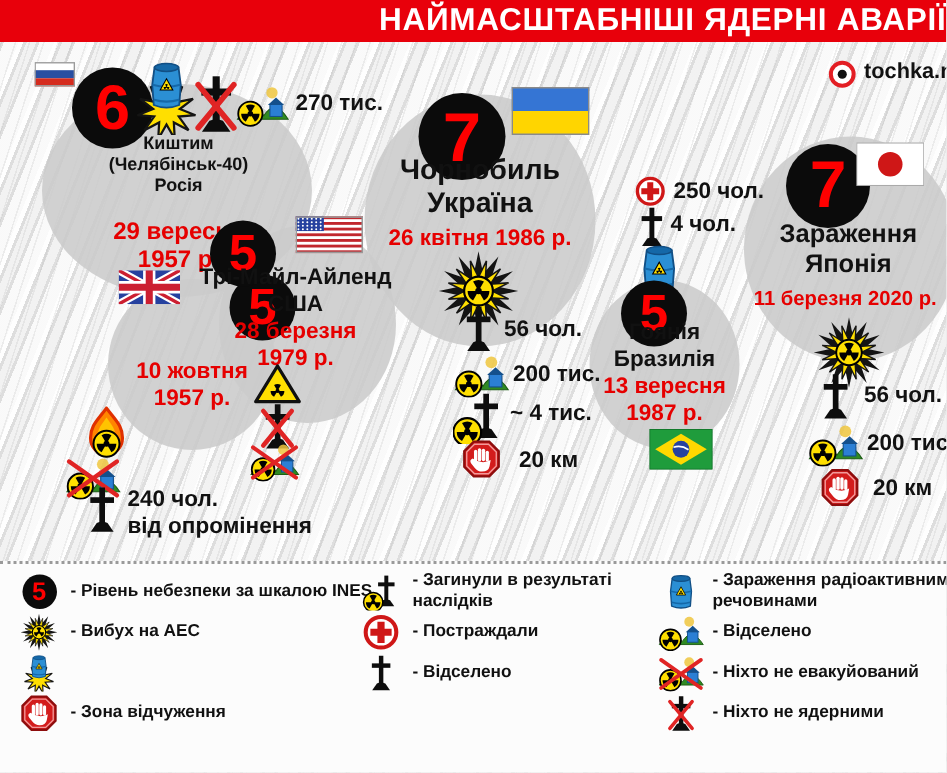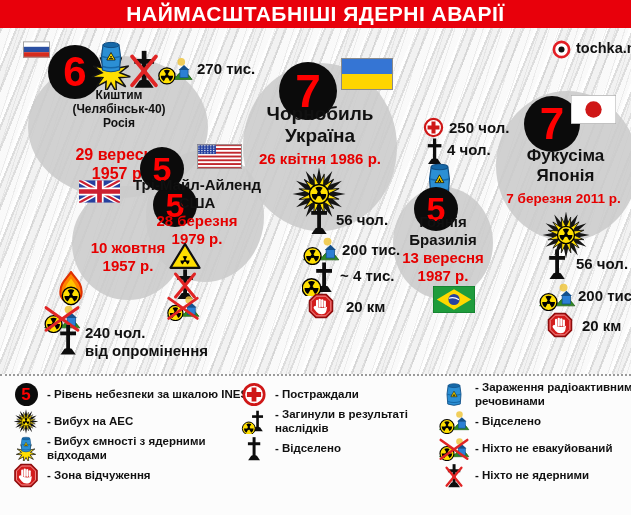--- a/index.html
+++ b/index.html
@@ -4,21 +4,21 @@
 <style>
   html,body{margin:0;padding:0;background:#e9e9e9;}
   .canvas{position:relative;width:631px;height:515px;overflow:hidden;
     font-family:"Liberation Sans",sans-serif;color:#111;
     background:
       repeating-linear-gradient(108deg, rgba(170,170,170,.18) 0 1px, rgba(255,255,255,0) 1px 9px),
       repeating-linear-gradient(112deg, rgba(255,255,255,.95) 0 3px, rgba(206,206,206,.55) 3px 5px,
         rgba(242,242,242,.95) 5px 11px, rgba(188,188,188,.35) 11px 13px, rgba(250,250,250,.95) 13px 22px),
       #f0f0f0;}
   .banner{position:absolute;left:0;top:0;width:631px;height:28px;background:#e8000b;
-    color:#fff;font-weight:bold;font-size:21px;letter-spacing:.5px;text-align:center;line-height:28px;}
+    color:#fff;font-weight:bold;font-size:21px;letter-spacing:.5px;text-align:right;line-height:28px;}
   .logo{position:absolute;left:552px;top:40px;display:flex;align-items:flex-start;gap:5px;cursor:pointer;}
   .logo .lic{width:19px;height:19px;display:block;}
   .logo .ltxt{font-weight:bold;font-size:14.5px;color:#111;}
   .blob{position:absolute;background:rgba(203,203,203,.88);border-radius:50%;}
   .ines{position:absolute;background:#0b0b0b;border-radius:50%;color:#f00;font-weight:bold;
     display:flex;align-items:center;justify-content:center;}
   .name{position:absolute;font-weight:bold;text-align:center;white-space:pre;line-height:1.18;}
   .date{position:absolute;font-weight:bold;text-align:center;white-space:pre;line-height:1.18;color:#e60000;}
   .stat{position:absolute;font-weight:bold;font-size:15px;white-space:pre;line-height:1.2;}
   .ic{position:absolute;display:block;}
@@ -433,23 +433,23 @@
 
   <div class="ines" style="left:524px;top:96px;width:56px;height:56px;font-size:44px">
       <span>7</span>
     </div>
   <span class="flag" style="left:571px;top:95px;width:45px;height:29px">
       <svg viewBox="0 0 44 28" preserveAspectRatio="xMidYMid meet">
         <rect width="44" height="28" fill="#fff" stroke="#aaa"></rect>
         <circle cx="22" cy="14" r="8" fill="#cf1717"></circle>
       </svg>
     </span>
-  <div class="name" style="left:500px;top:146px;width:131px;font-size:17px">Фукусіма
+  <div class="name" style="left:500px;top:146px;width:131px;font-size:17px">Зараження
 Японія</div>
-  <div class="date" style="left:496px;top:191px;width:135px;font-size:13.5px">7 березня 2011 р.</div>
+  <div class="date" style="left:496px;top:191px;width:135px;font-size:13.5px">11 березня 2020 р.</div>
   <span class="ic" style="left:541px;top:211px;width:50px;height:48px">
       <svg viewBox="0 0 52 52" preserveAspectRatio="xMidYMid meet">
         <polygon points="26.0,0.5 29.0,14.9 38.8,3.9 34.1,17.9 48.1,13.3 37.1,23.0 51.5,26.0 37.1,29.0 48.1,38.8 34.1,34.1 38.8,48.1 29.0,37.1 26.0,51.5 23.0,37.1 13.3,48.1 17.9,34.1 3.9,38.8 14.9,29.0 0.5,26.0 14.9,23.0 3.9,13.2 17.9,17.9 13.2,3.9 23.0,14.9" fill="#141414"></polygon>
         <polygon points="31.1,6.7 30.4,18.4 40.1,11.8 33.6,21.6 45.3,20.8 34.8,26.0 45.3,31.1 33.6,30.4 40.2,40.1 30.4,33.6 31.2,45.3 26.0,34.8 20.9,45.3 21.6,33.6 11.9,40.2 18.4,30.4 6.7,31.2 17.2,26.0 6.7,20.9 18.4,21.6 11.8,11.9 21.6,18.4 20.8,6.7 26.0,17.2" fill="#ffdf00" stroke="#141414" stroke-width="1"></polygon>
         <g transform="translate(26 26)">
           <circle r="9.24" fill="#ffdf00" stroke="#000" stroke-width="1.40"></circle>
           <g fill="#000">
             <path d="M0 0 L-3.50 -6.06 A7 7 0 0 1 3.50 -6.06 Z"></path>
             <path d="M0 0 L-3.50 -6.06 A7 7 0 0 1 3.50 -6.06 Z" transform="rotate(120)"></path>
             <path d="M0 0 L-3.50 -6.06 A7 7 0 0 1 3.50 -6.06 Z" transform="rotate(240)"></path>
@@ -545,22 +545,20 @@
                       <path d="M0 0 L-0.95 -1.65 A1.9 1.9 0 0 1 0.95 -1.65 Z"></path>
                       <path d="M0 0 L-0.95 -1.65 A1.9 1.9 0 0 1 0.95 -1.65 Z" transform="rotate(120)"></path>
                       <path d="M0 0 L-0.95 -1.65 A1.9 1.9 0 0 1 0.95 -1.65 Z" transform="rotate(240)"></path>
                       <circle r="0.57"></circle>
                     </g>
                   </g>
                 </g>
               </g>
             </svg>
           </span>
-        <span class="llabel">- Вибух ємності з ядерними
-відходами</span>
       </div>
       <div class="lrow">
         <span class="ic2">
             <svg viewBox="0 0 28 28" preserveAspectRatio="xMidYMid meet">
               <polygon points="8.4,1.6 19.6,1.6 26.4,8.4 26.4,19.6 19.6,26.4 8.4,26.4 1.6,19.6 1.6,8.4" fill="#d31c1c" stroke="#8d0d0d" stroke-width="1.6"></polygon>
               <polygon points="9,3.4 19,3.4 24.6,9 24.6,19 19,24.6 9,24.6 3.4,19 3.4,9" fill="none" stroke="#f29a9a" stroke-width="1"></polygon>
               <g fill="#fff">
                 <rect x="8.6" y="7.4" width="2.4" height="8.5" rx="1.2"></rect>
                 <rect x="11.4" y="6.2" width="2.4" height="9.5" rx="1.2"></rect>
                 <rect x="14.2" y="6.6" width="2.4" height="9" rx="1.2"></rect>
@@ -568,29 +566,20 @@
                 <path d="M7.6 13.6 q-2.6 1.2 -1 3.6 l2.6 3.2 q2 2.6 5.2 2.6 q4.6 0 5.4 -3.8 l.8 -4.4 q-6.4 3.4 -13 -1.2 Z"></path>
               </g>
             </svg>
           </span>
         <span class="llabel">- Зона відчуження</span>
       </div>
     </div>
     <div class="lcol" style="width:208px">
       <div class="lrow">
         <span class="ic2">
-            <svg viewBox="0 0 24 24" preserveAspectRatio="xMidYMid meet">
-              <circle cx="12" cy="12" r="9.8" fill="#fff" stroke="#cf1717" stroke-width="2.6"></circle>
-              <path d="M9.7 5.2 h4.6 v4.5 h4.5 v4.6 h-4.5 v4.5 H9.7 v-4.5 H5.2 V9.7 h4.5 Z" fill="#cf1717"></path>
-            </svg>
-          </span>
-        <span class="llabel">- Постраждали</span>
-      </div>
-      <div class="lrow">
-        <span class="ic2">
             <svg viewBox="0 0 34 36" preserveAspectRatio="xMidYMid meet">
               <g transform="translate(11 1)">
                 <g fill="#0d0d0d">
                   <rect x="9.2" y="1.5" width="3.8" height="26"></rect>
                   <rect x="3.2" y="8" width="15.8" height="3.8"></rect>
                   <path d="M3.5 31 L7.5 25.2 Q11 23.6 14.7 25.2 L18.7 31 Z"></path>
                 </g>
               </g>
               <g transform="translate(9.5 28)">
                 <circle r="9.24" fill="#ffdf00" stroke="#000" stroke-width="1.40"></circle>
@@ -598,20 +587,29 @@
                   <path d="M0 0 L-3.50 -6.06 A7 7 0 0 1 3.50 -6.06 Z"></path>
                   <path d="M0 0 L-3.50 -6.06 A7 7 0 0 1 3.50 -6.06 Z" transform="rotate(120)"></path>
                   <path d="M0 0 L-3.50 -6.06 A7 7 0 0 1 3.50 -6.06 Z" transform="rotate(240)"></path>
                   <circle r="2.10"></circle>
                 </g>
               </g>
             </svg>
           </span>
         <span class="llabel">- Загинули в результаті
 наслідків</span>
+      </div>
+      <div class="lrow">
+        <span class="ic2">
+            <svg viewBox="0 0 24 24" preserveAspectRatio="xMidYMid meet">
+              <circle cx="12" cy="12" r="9.8" fill="#fff" stroke="#cf1717" stroke-width="2.6"></circle>
+              <path d="M9.7 5.2 h4.6 v4.5 h4.5 v4.6 h-4.5 v4.5 H9.7 v-4.5 H5.2 V9.7 h4.5 Z" fill="#cf1717"></path>
+            </svg>
+          </span>
+        <span class="llabel">- Постраждали</span>
       </div>
       <div class="lrow">
         <span class="ic2">
             <svg viewBox="0 0 22 32" preserveAspectRatio="xMidYMid meet">
               <g fill="#0d0d0d">
                 <rect x="9.2" y="1.5" width="3.8" height="26"></rect>
                 <rect x="3.2" y="8" width="15.8" height="3.8"></rect>
                 <path d="M3.5 31 L7.5 25.2 Q11 23.6 14.7 25.2 L18.7 31 Z"></path>
               </g>
             </svg>

